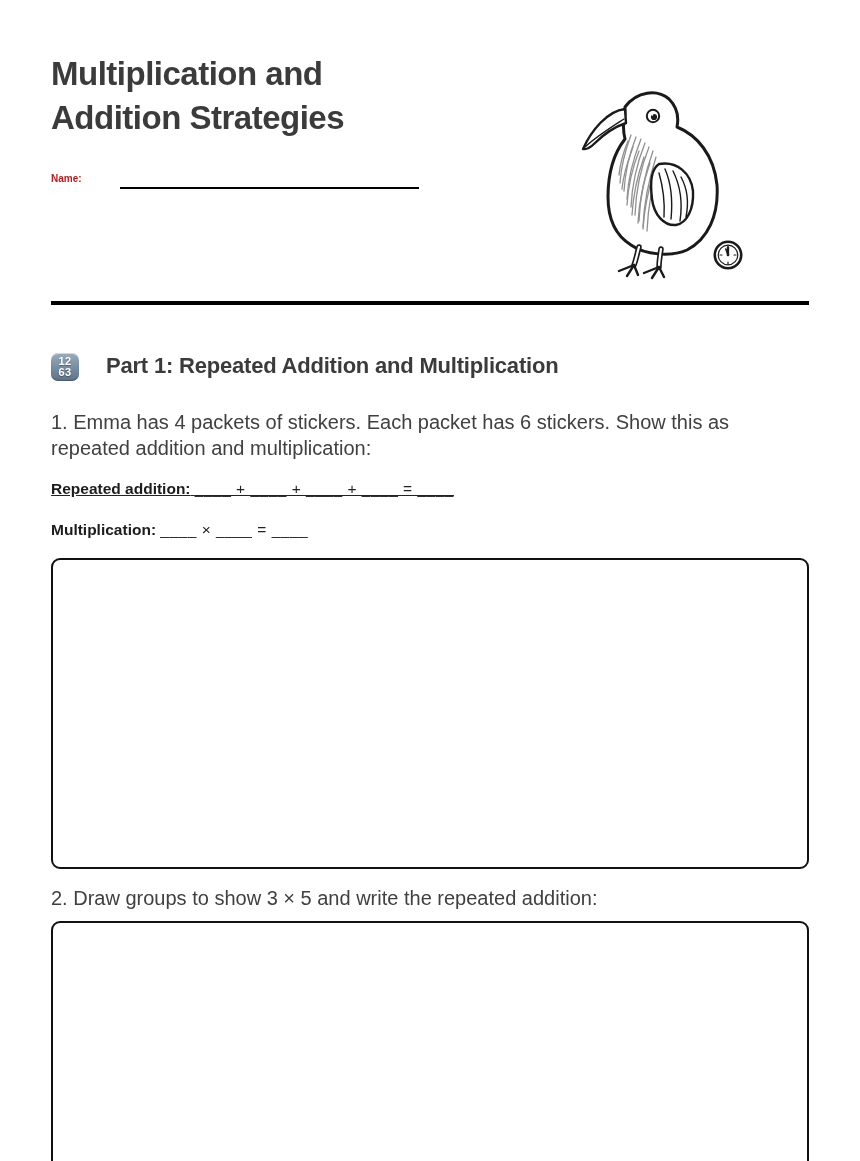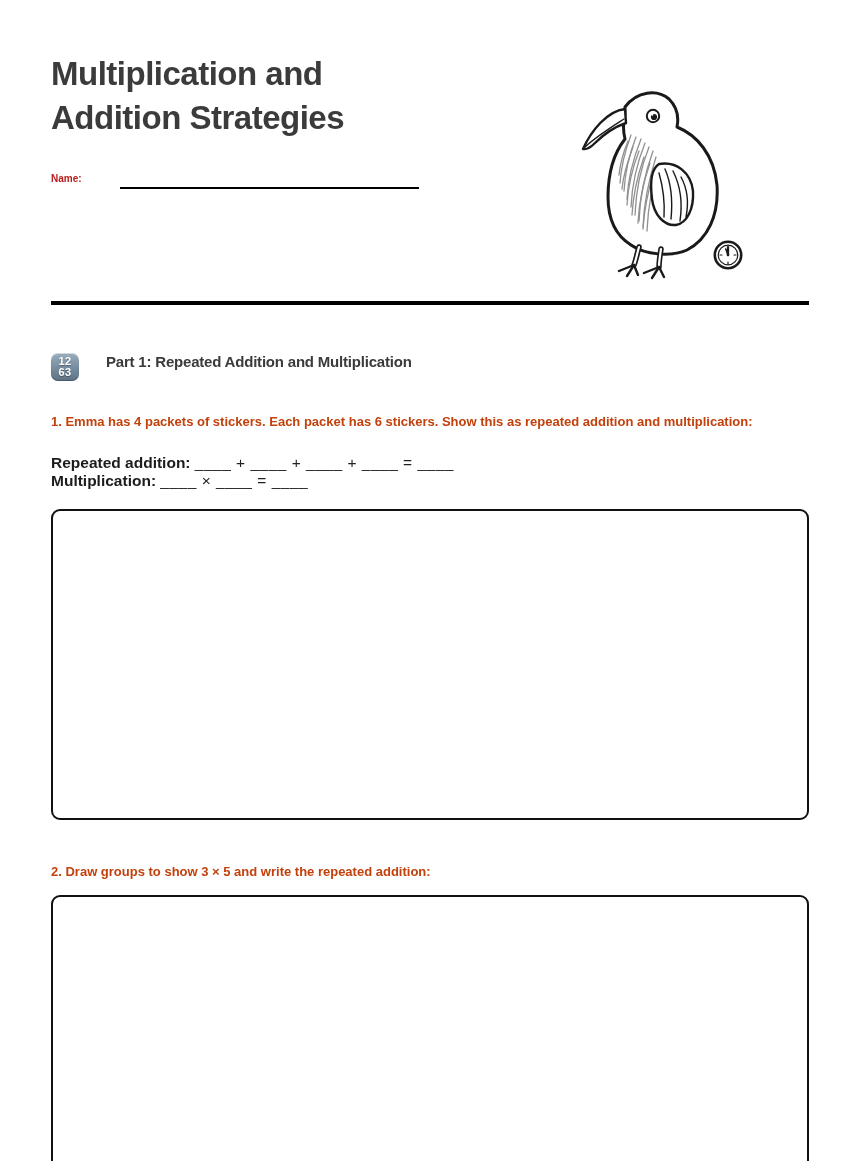--- a/index.html
+++ b/index.html
@@ -27,33 +27,33 @@
   .divider { margin-top:111px; width:758px; height:4px; background:#000; }
   .section-head { margin-top:48px; display:flex; gap:27px; height:30px; }
   .num-icon {
     width:28px; height:28px; border-radius:7px; flex:0 0 28px;
     background:linear-gradient(180deg,#9aadbc 0%,#7b92a4 45%,#5e7486 100%);
     box-shadow:inset 0 1px 0 rgba(255,255,255,.55), inset 0 -1px 1px rgba(0,0,0,.25);
     color:#fff; font-weight:700; font-size:11px; line-height:11px;
     display:flex; flex-direction:column; align-items:center; justify-content:center;
     text-shadow:0 1px 1px rgba(0,0,0,.35); letter-spacing:.5px;
   }
-  .section-title { font-size:15px; font-weight:700; color:#3b3b3b; letter-spacing:-0.2px; }
-  .prompt { margin-top:26px; font-size:13px; font-weight:700; line-height:26px; color:#c2410c; max-width:758px; }
+  .section-title { font-size:22px; font-weight:700; color:#3b3b3b; letter-spacing:-0.2px; }
+  .prompt { margin-top:26px; font-size:20px; font-weight:400; line-height:26px; color:#404040; max-width:758px; }
   .equation { font-size:15.5px; line-height:18px; color:#222; }
-  .equation.first { margin-top:19px; }
-  .equation.second { }
+  .equation.first { margin-top:19px;text-decoration:underline; }
+  .equation.second { margin-top:23px; }
   .eq-label { font-weight:700; color:#1c1c1c; }
   .eq-blanks { font-weight:400; letter-spacing:.5px; }
   .answer-box {
     width:758px; border:2px solid #111; border-radius:9px; background:#fff;
   }
   .answer-box.box1 { margin-top:19px; height:311px; }
   .answer-box.box2 { margin-top:10px; height:300px; }
-  .prompt.q2 { margin-top:39px; }
+  .prompt.q2 { margin-top:16px; }
   .kiwi-wrap { position:absolute; left:581px; top:87px; width:167px; height:196px; }
 </style>
 </head>
 <body>
 
 <div class="page">
 
   <h1 class="title"><span>Multiplication and</span><br><span>Addition Strategies</span></h1>
 
   <div class="field-row">

